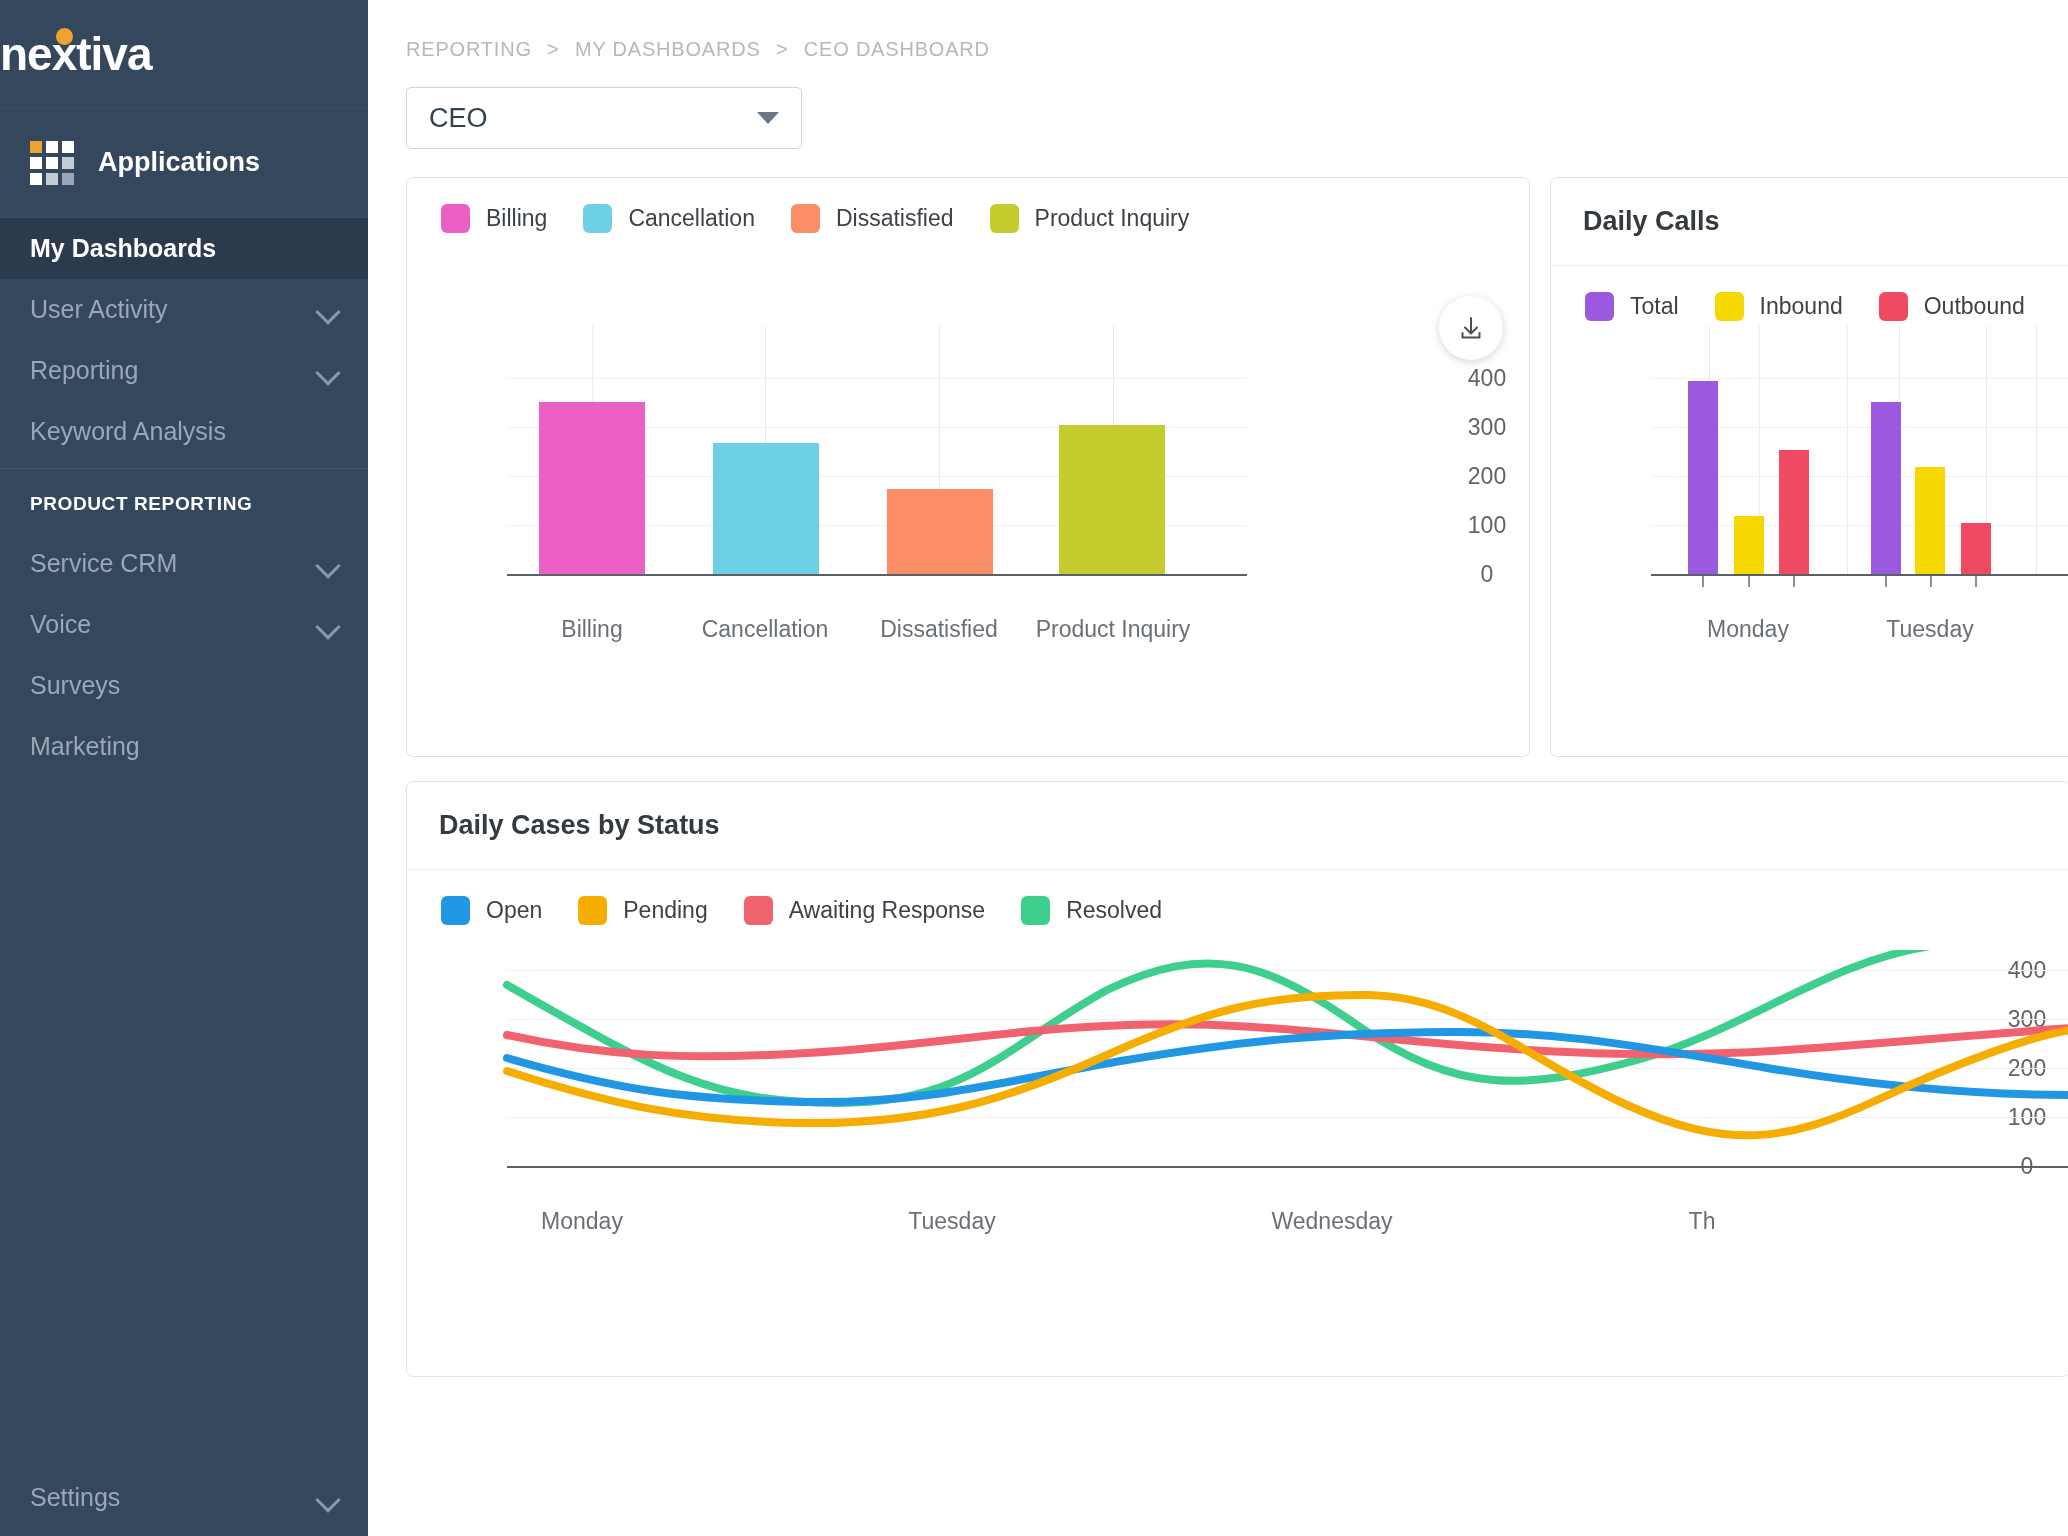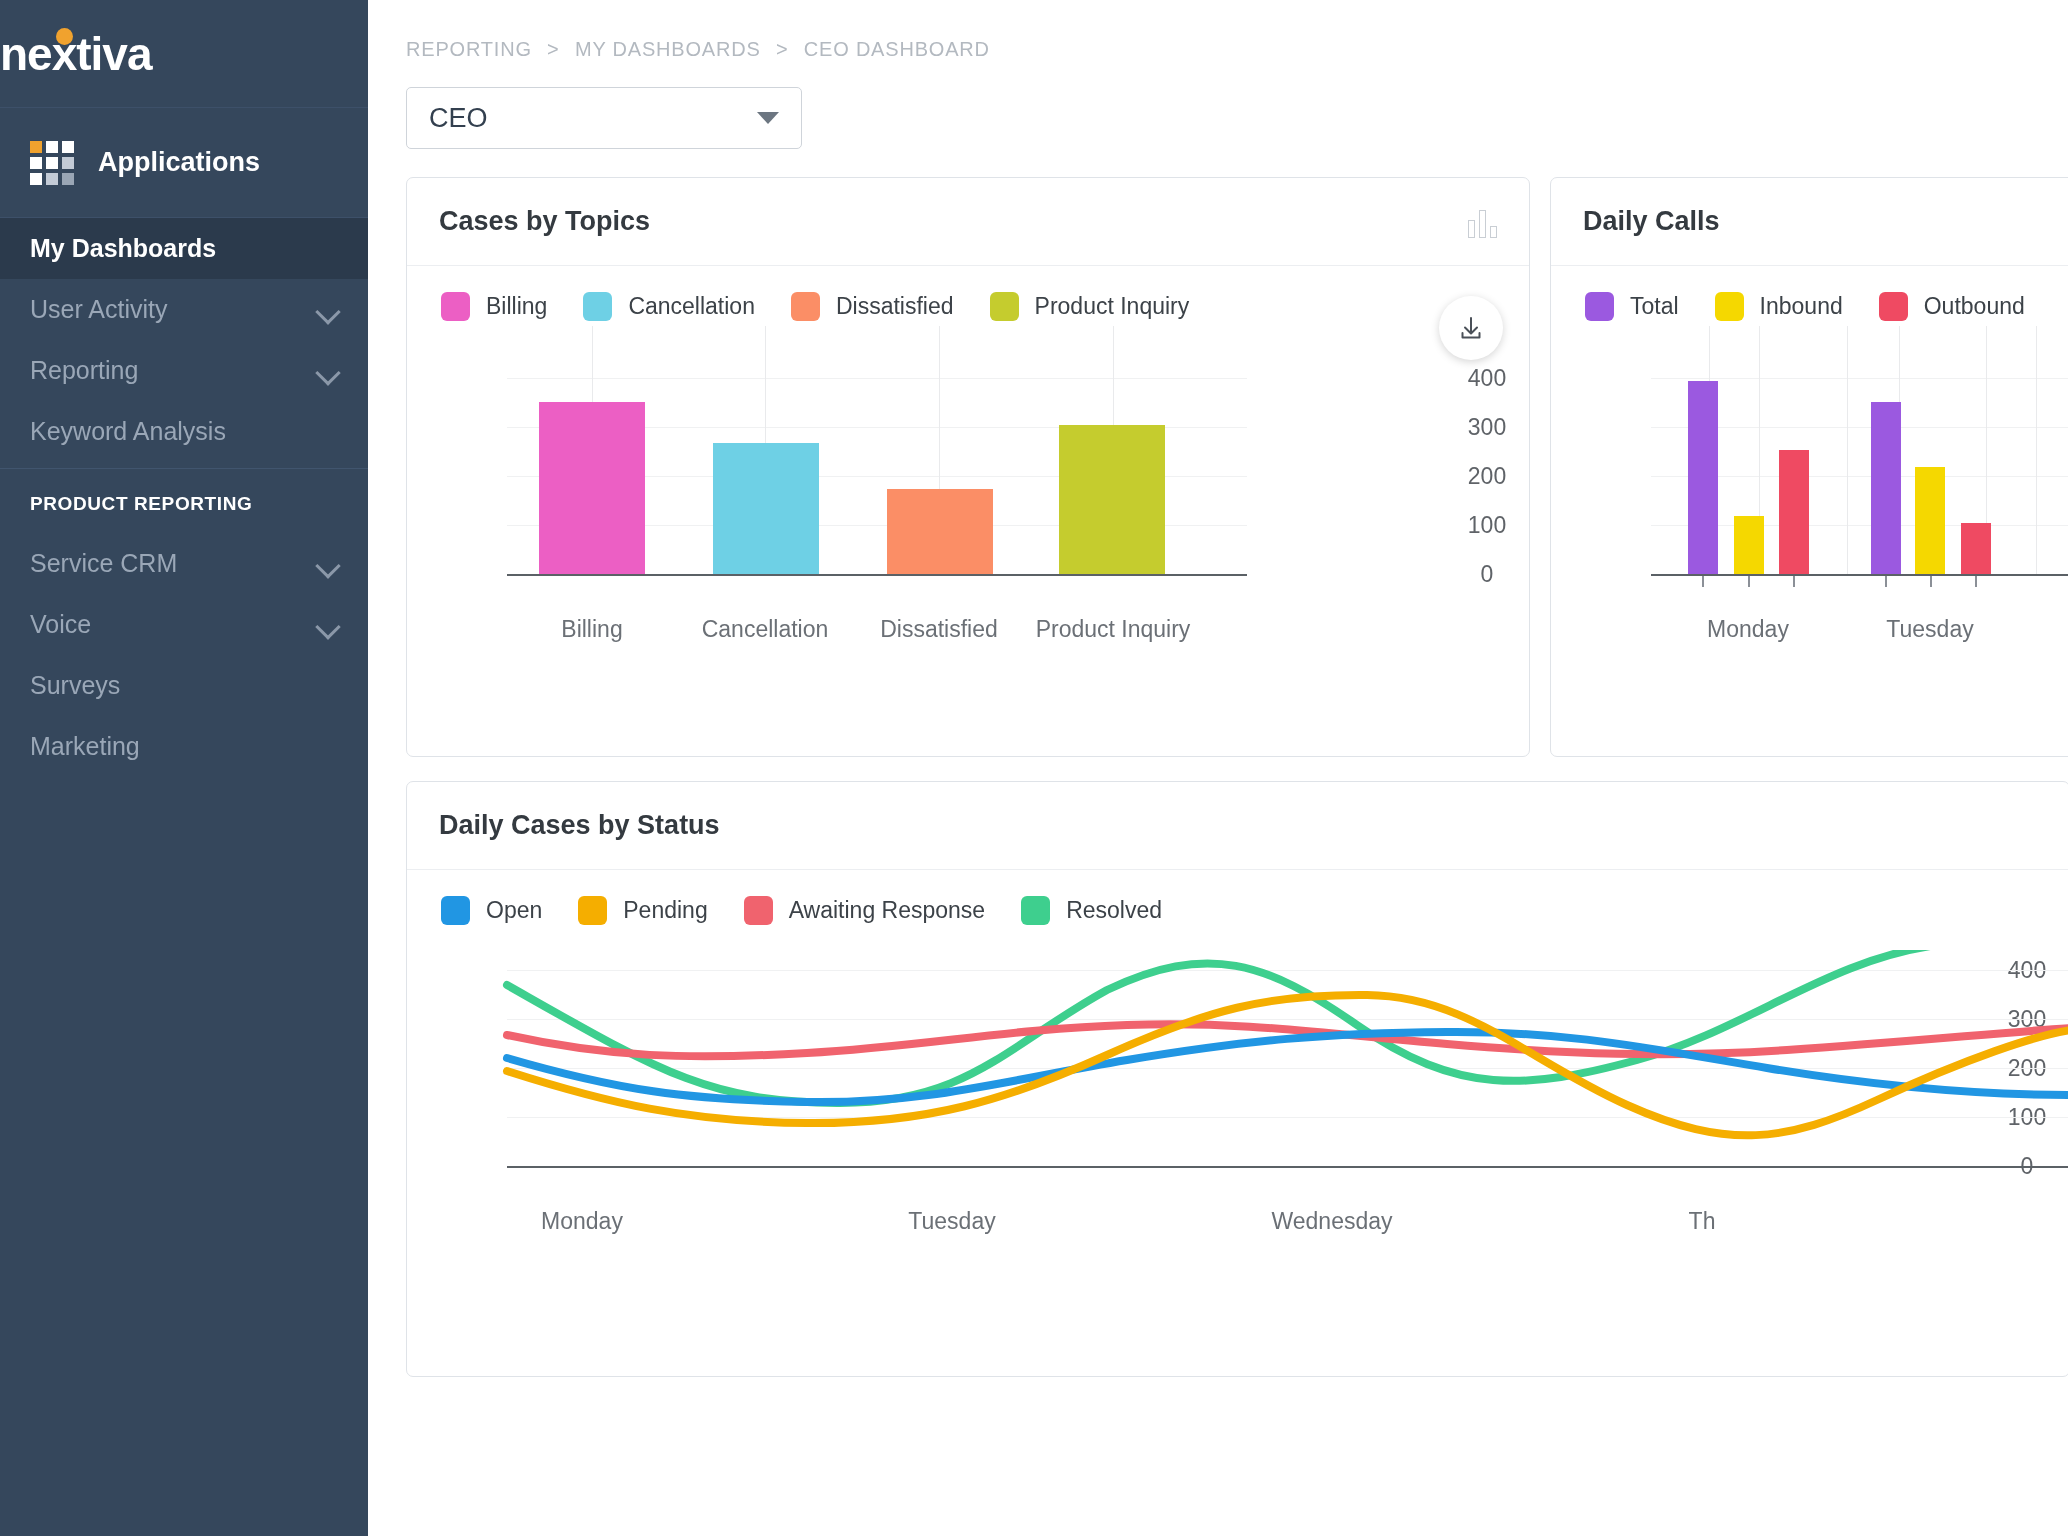--- a/index.html
+++ b/index.html
@@ -206,20 +206,24 @@
     </div>
     <div class="nav-item">
       <span>Surveys</span>
     </div>
     <div class="nav-item">
       <span>Marketing</span>
     </div>
 
     <div class="sidebar-spacer"></div>
 
+    <div class="nav-item settings-item">
+      <span>Settings</span>
+      <span class="chev"></span>
+    </div>
   </aside>
 
   <section class="main">
 
 
     <div class="breadcrumb">
       <span class="crumb">REPORTING</span>
       <span class="sep">&gt;</span>
       <span class="crumb">MY DASHBOARDS</span>
       <span class="sep">&gt;</span>
@@ -229,28 +233,20 @@
     <div class="select-wrap">
       <div class="select-box">
         <span class="select-value">CEO</span>
         <span class="caret"></span>
       </div>
     </div>
 
     <div class="cards-row">
 
       <div class="card card-top">
-        <div class="card-header">
-          <span class="card-title">Cases by Topics</span>
-          <span class="bars-icon">
-            <b style="height:18px"></b>
-              <b style="height:28px"></b>
-              <b style="height:12px"></b>
-          </span>
-        </div>
 
         <div class="legend">
           <div class="legend-item">
             <span class="swatch" style="background:#ec5fc4"></span>
             <span class="legend-label">Billing</span>
           </div>
           <div class="legend-item">
             <span class="swatch" style="background:#6ed0e5"></span>
             <span class="legend-label">Cancellation</span>
           </div>

